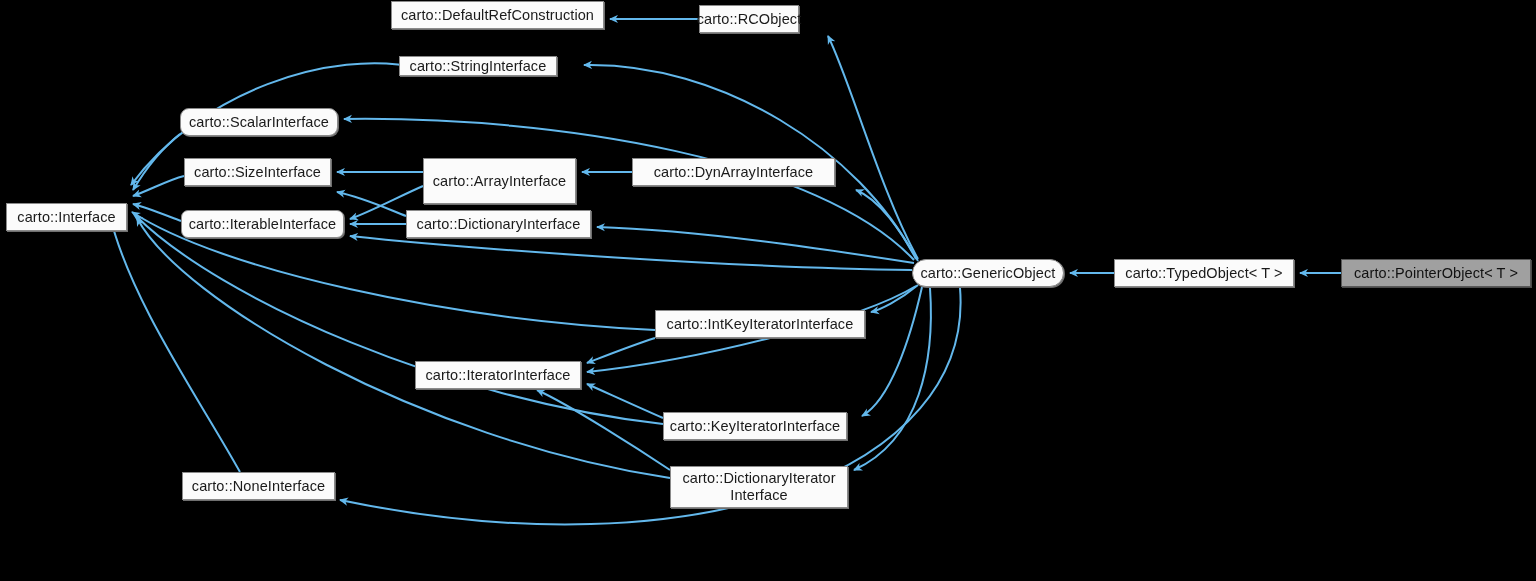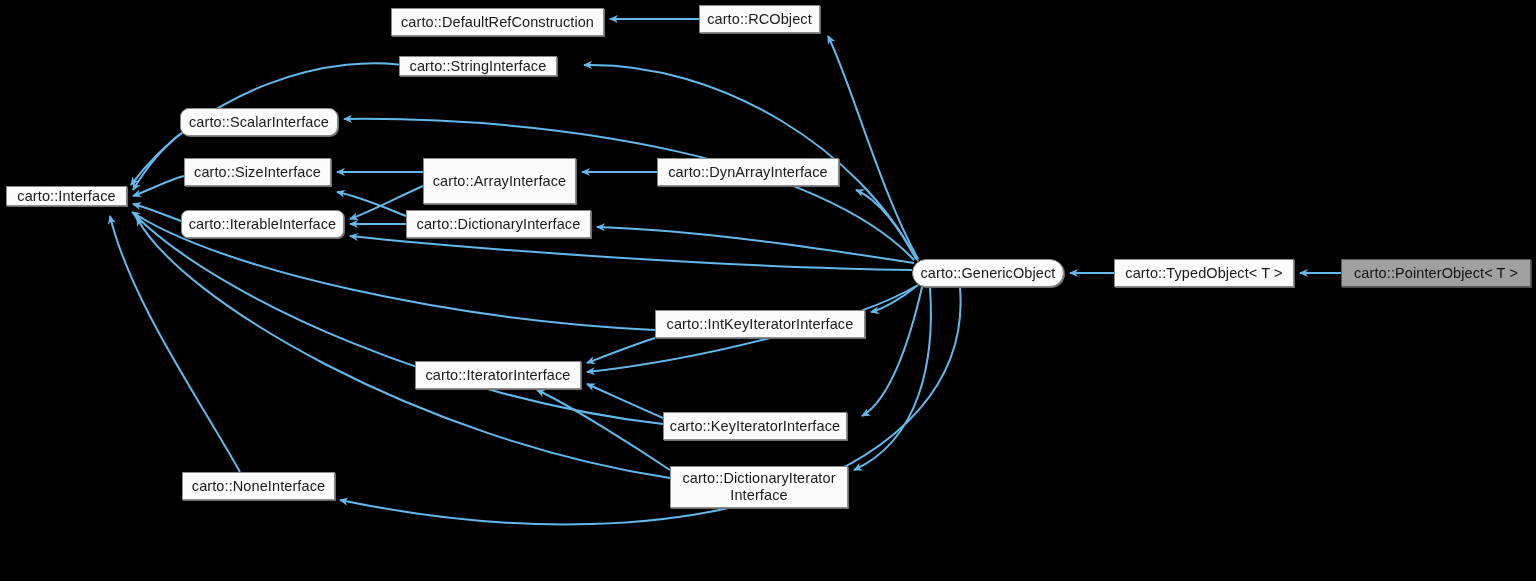--- a/index.html
+++ b/index.html
@@ -85,28 +85,28 @@
         <path d="M 655,338 C 630,346 600,358 587,363" fill="none" stroke="#63b8ec" stroke-width="2" marker-end="url(#arrow)"></path>
         <path d="M 655,330 C 450,320 220,270 132,212" fill="none" stroke="#63b8ec" stroke-width="2" marker-end="url(#arrow)"></path>
         <path d="M 663,418 C 640,408 605,392 587,384" fill="none" stroke="#63b8ec" stroke-width="2" marker-end="url(#arrow)"></path>
         <path d="M 663,424 C 450,400 220,300 135,215" fill="none" stroke="#63b8ec" stroke-width="2" marker-end="url(#arrow)"></path>
         <path d="M 670,470 C 640,450 570,405 537,390" fill="none" stroke="#63b8ec" stroke-width="2" marker-end="url(#arrow)"></path>
         <path d="M 670,478 C 420,440 180,300 137,218" fill="none" stroke="#63b8ec" stroke-width="2" marker-end="url(#arrow)"></path>
         <path d="M 240,472 C 200,400 130,300 110,216" fill="none" stroke="#63b8ec" stroke-width="2" marker-end="url(#arrow)"></path>
       </g>
   </svg>
   <div id="node-layer">
-      <div class="node" style="left: 6px; top: 186px; width: 121px; height: 20px;">carto::Interface</div>
-      <div class="node" style="left: 391px; top: 8px; width: 213px; height: 28px;">carto::DefaultRefConstruction</div>
-      <div class="node" style="left: 699px; top: 5px; width: 121px; height: 28px;">carto::RCObject</div>
+      <div class="node" style="left: 6px; top: 203px; width: 121px; height: 28px;">carto::Interface</div>
+      <div class="node" style="left: 391px; top: 1px; width: 213px; height: 28px;">carto::DefaultRefConstruction</div>
+      <div class="node" style="left: 699px; top: 5px; width: 100px; height: 28px;">carto::RCObject</div>
       <div class="node" style="left: 399px; top: 56px; width: 158px; height: 20px;">carto::StringInterface</div>
       <div class="node" style="left: 180px; top: 108px; width: 158px; height: 28px; border-radius: 9px;">carto::ScalarInterface</div>
       <div class="node" style="left: 184px; top: 158px; width: 147px; height: 28px;">carto::SizeInterface</div>
       <div class="node" style="left: 423px; top: 158px; width: 153px; height: 46px;">carto::ArrayInterface</div>
-      <div class="node" style="left: 657px; top: 158px; width: 182px; height: 28px;">carto::DynArrayInterface</div>
+      <div class="node" style="left: 632px; top: 158px; width: 203px; height: 28px;">carto::DynArrayInterface</div>
       <div class="node" style="left: 181px; top: 210px; width: 163px; height: 28px; border-radius: 7px;">carto::IterableInterface</div>
       <div class="node" style="left: 406px; top: 210px; width: 185px; height: 28px;">carto::DictionaryInterface</div>
       <div class="node" style="left: 912px; top: 259px; width: 152px; height: 28px; border-radius: 14px;">carto::GenericObject</div>
       <div class="node" style="left: 1114px; top: 259px; width: 180px; height: 28px;">carto::TypedObject&lt; T &gt;</div>
       <div class="node highlight" style="left: 1341px; top: 259px; width: 190px; height: 28px;">carto::PointerObject&lt; T &gt;</div>
       <div class="node" style="left: 655px; top: 310px; width: 210px; height: 28px;">carto::IntKeyIteratorInterface</div>
       <div class="node" style="left: 415px; top: 361px; width: 166px; height: 28px;">carto::IteratorInterface</div>
       <div class="node" style="left: 663px; top: 412px; width: 184px; height: 28px;">carto::KeyIteratorInterface</div>
       <div class="node" style="left: 670px; top: 466px; width: 178px; height: 42px;">carto::DictionaryIterator
 Interface</div>

